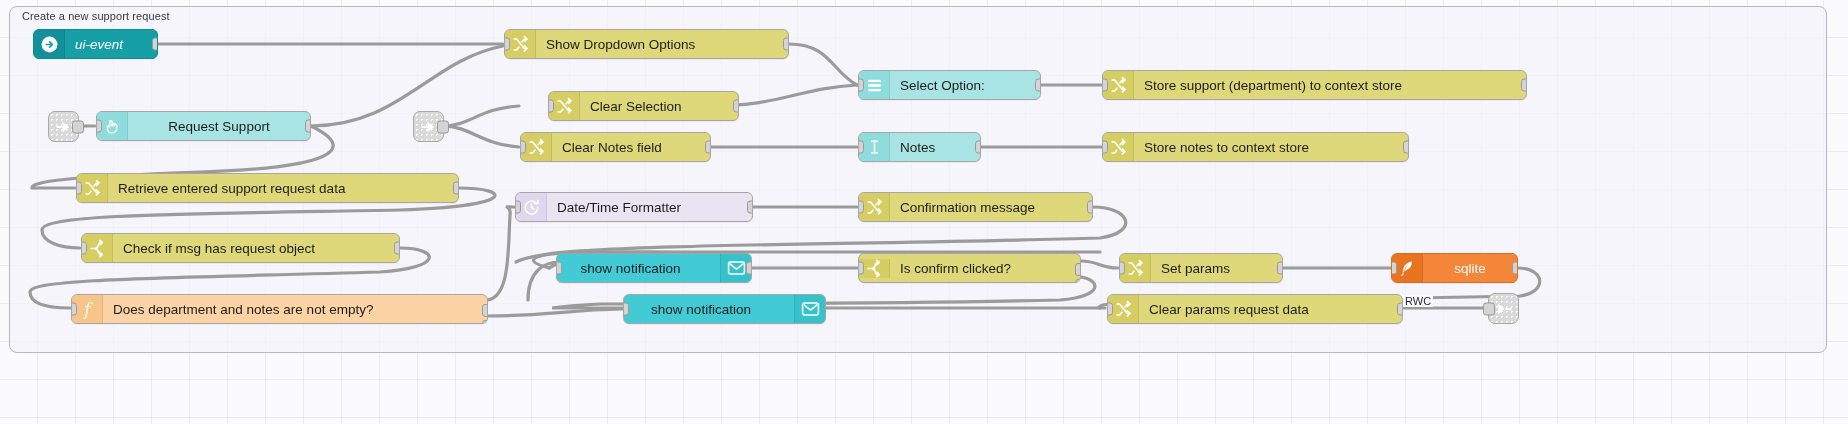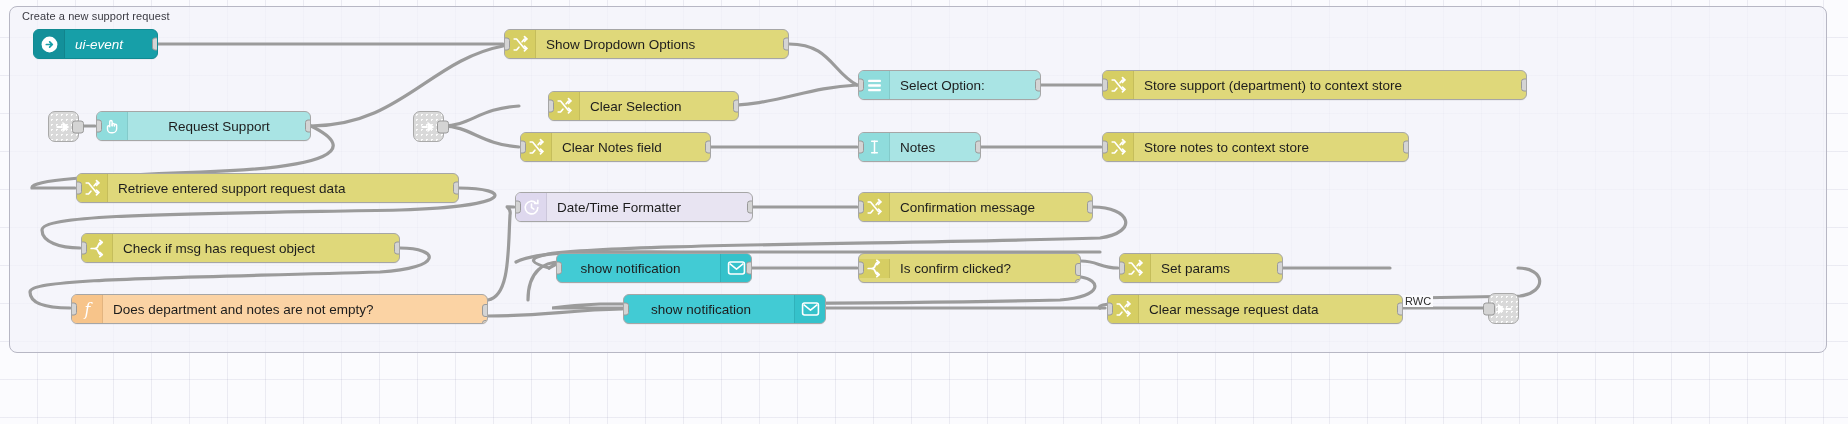--- a/index.html
+++ b/index.html
@@ -420,36 +420,47 @@
           <path d="M4 19h3l3-3.6"></path>
           <path d="M14 8.6L17 5h3"></path>
           <path d="M17 2l3 3-3 3"></path>
         </svg>
     </div>
     <div class="lbl ital">Set params</div>
     <span class="port in"></span>
     <span class="port out"></span>
   </div>
 
+  <div class="node n-orange" style="left:1391px;top:253px;width:127px;">
+    <div class="ico">
+      <svg width="17" height="19" viewBox="0 0 24 24">
+          <path d="M16.5 2.4c-5.4 1-9 5-10.3 9.6-.7 2.5-.8 4.7-.8 6.3l1.9-2c.6-3.7 2.6-8.2 5.9-11.1-2.5 3.2-4.3 7.5-5 11l2.2-2.2c2.9-.9 6-3.2 7-6.6.5-1.7.6-3.4 1-5.3z" fill="#fff"></path>
+          <path d="M6 19.6L4.2 21.6" stroke="#fff" stroke-width="1.8" stroke-linecap="round"></path>
+        </svg>
+    </div>
+    <div class="lbl center">sqlite</div>
+    <span class="port in"></span>
+    <span class="port out"></span>
+  </div>
   <div class="status" style="left:1391px;top:284px;margin-top:11px;">
     <span class="dot"></span>
     <span>RWC</span>
   </div>
 
   <div class="node n-yellow" style="left:1107px;top:294px;width:296px;">
     <div class="ico">
       <svg width="19" height="19" viewBox="0 0 24 24" fill="none" stroke="#fff" stroke-width="2.1" stroke-linecap="round" stroke-linejoin="round">
           <path d="M4 5h3l10 12h3"></path>
           <path d="M17 14l3 3-3 3"></path>
           <path d="M4 19h3l3-3.6"></path>
           <path d="M14 8.6L17 5h3"></path>
           <path d="M17 2l3 3-3 3"></path>
         </svg>
     </div>
-    <div class="lbl ital">Clear message request data</div>
+    <div class="lbl ital">Clear params request data</div>
     <span class="port in"></span>
     <span class="port out"></span>
   </div>
 
   <div class="linknode" style="left:1488px;top:293px;">
     <svg width="18" height="18" viewBox="0 0 24 24">
         <path d="M15 12h6" stroke="#fff" stroke-width="2.4" stroke-linecap="round"></path>
         <path d="M4 5l9 7-9 7z" fill="#fff"></path>
       </svg>
     <span class="port in" style="left:-6px;"></span>

